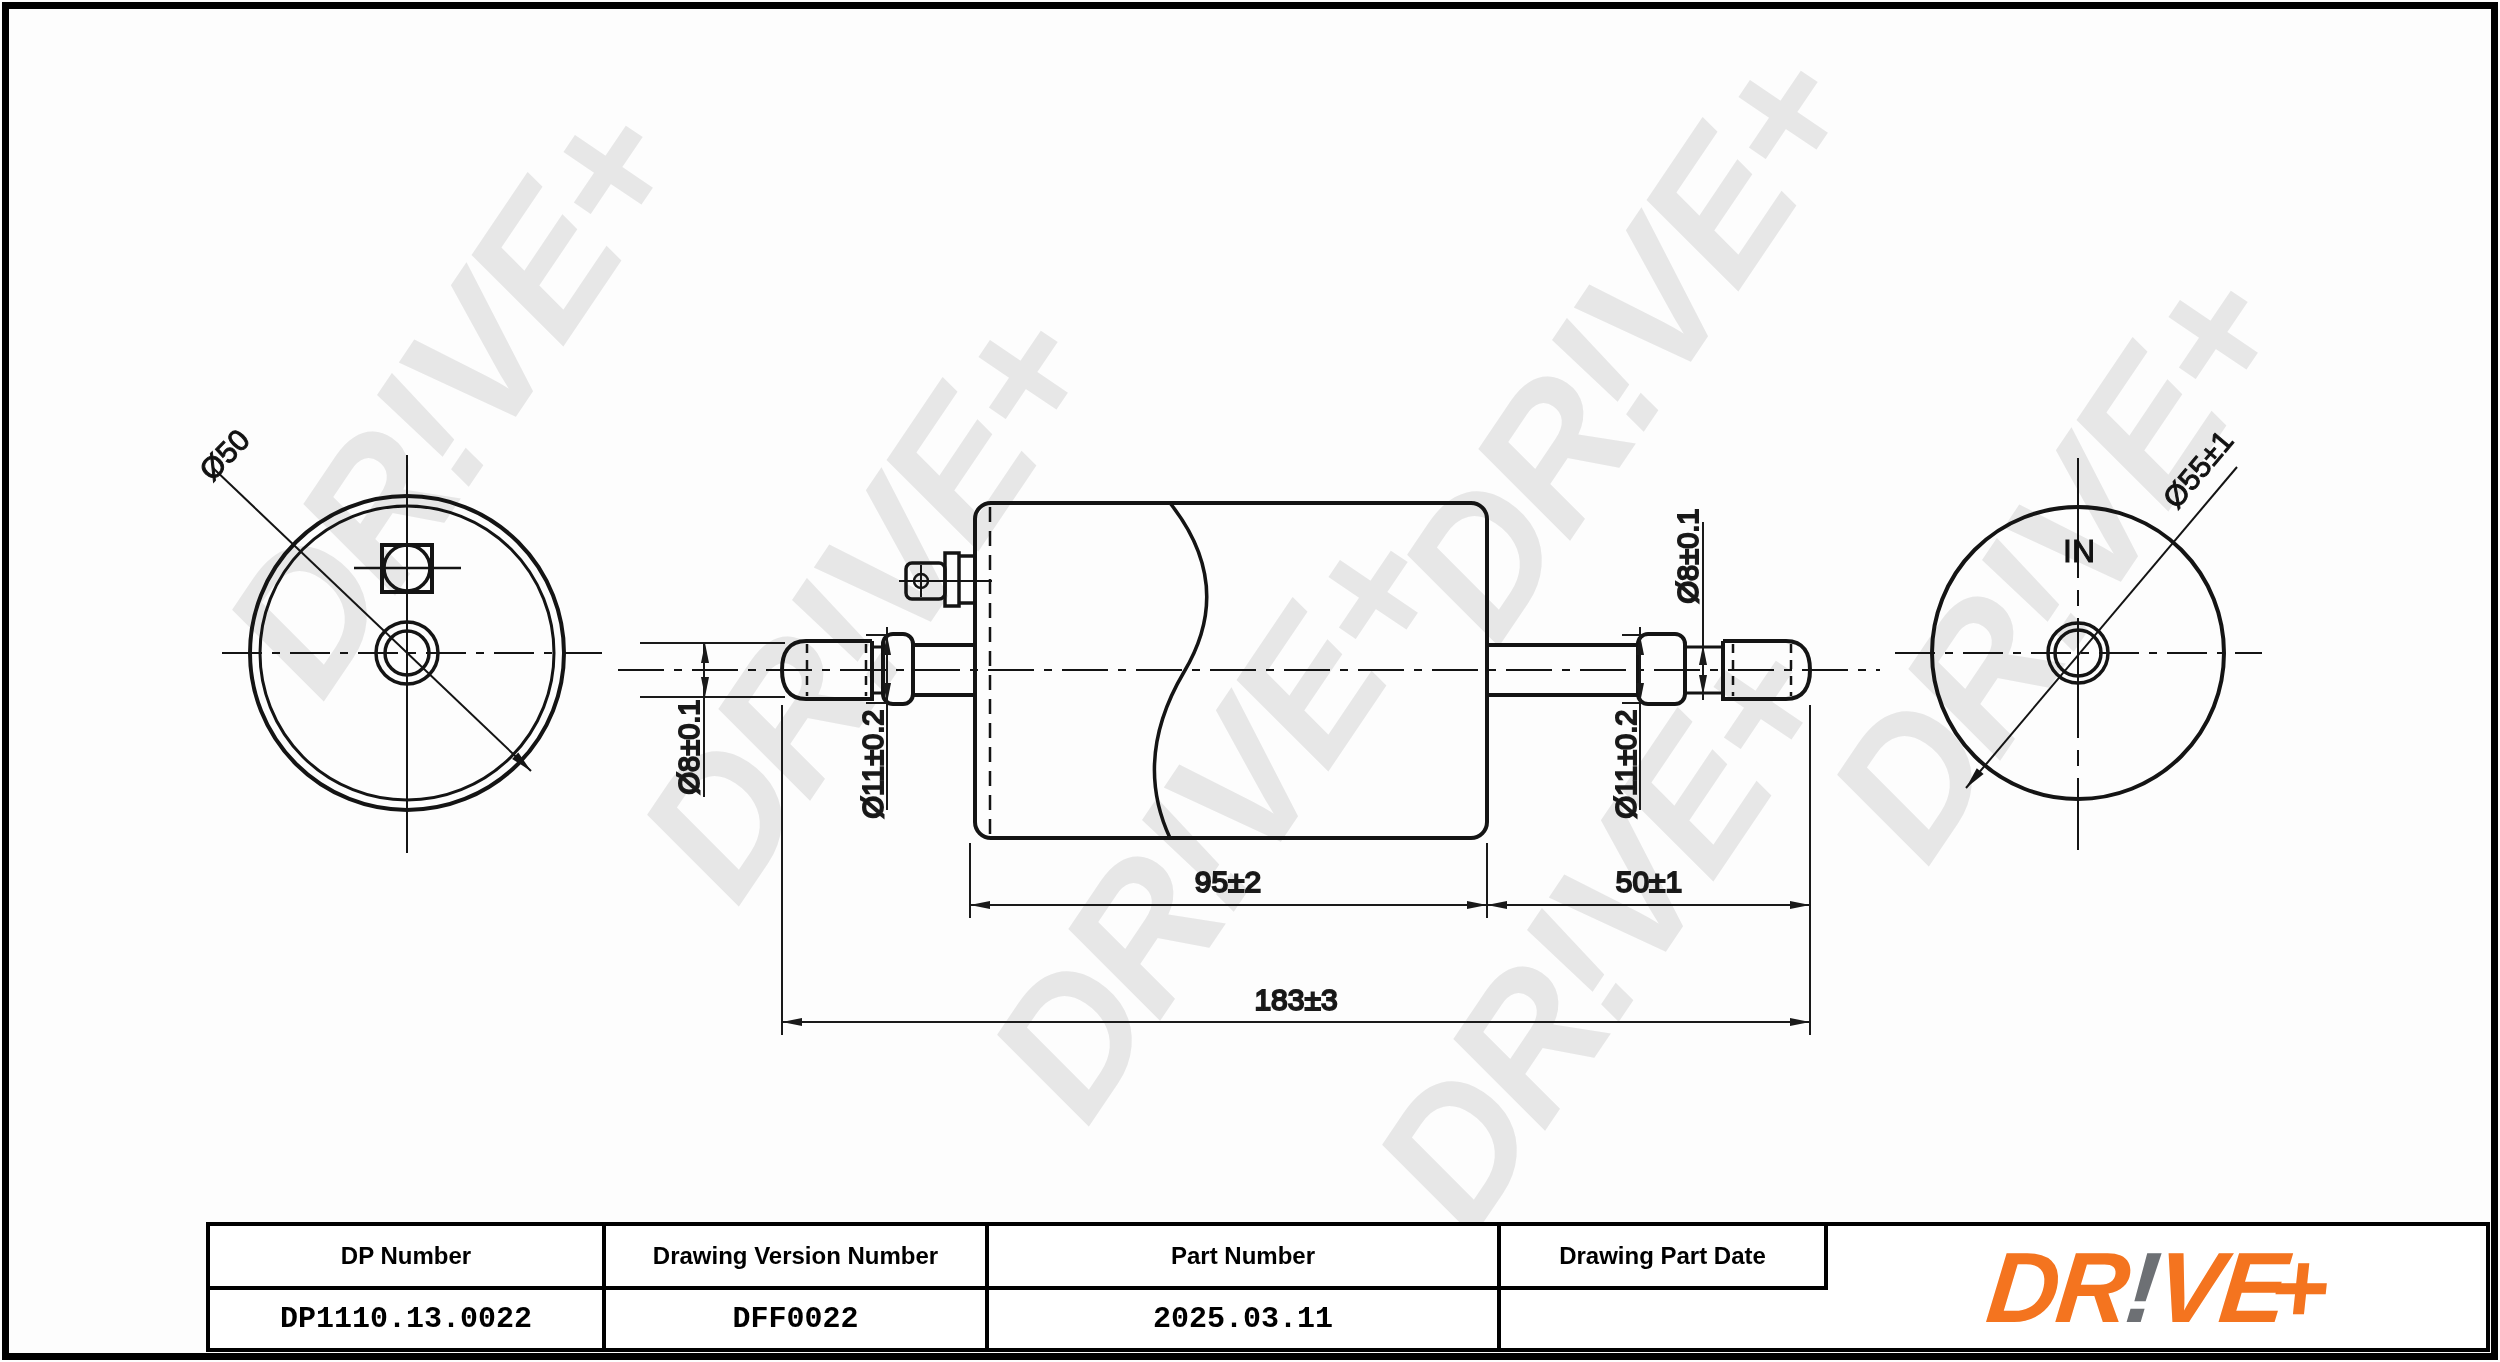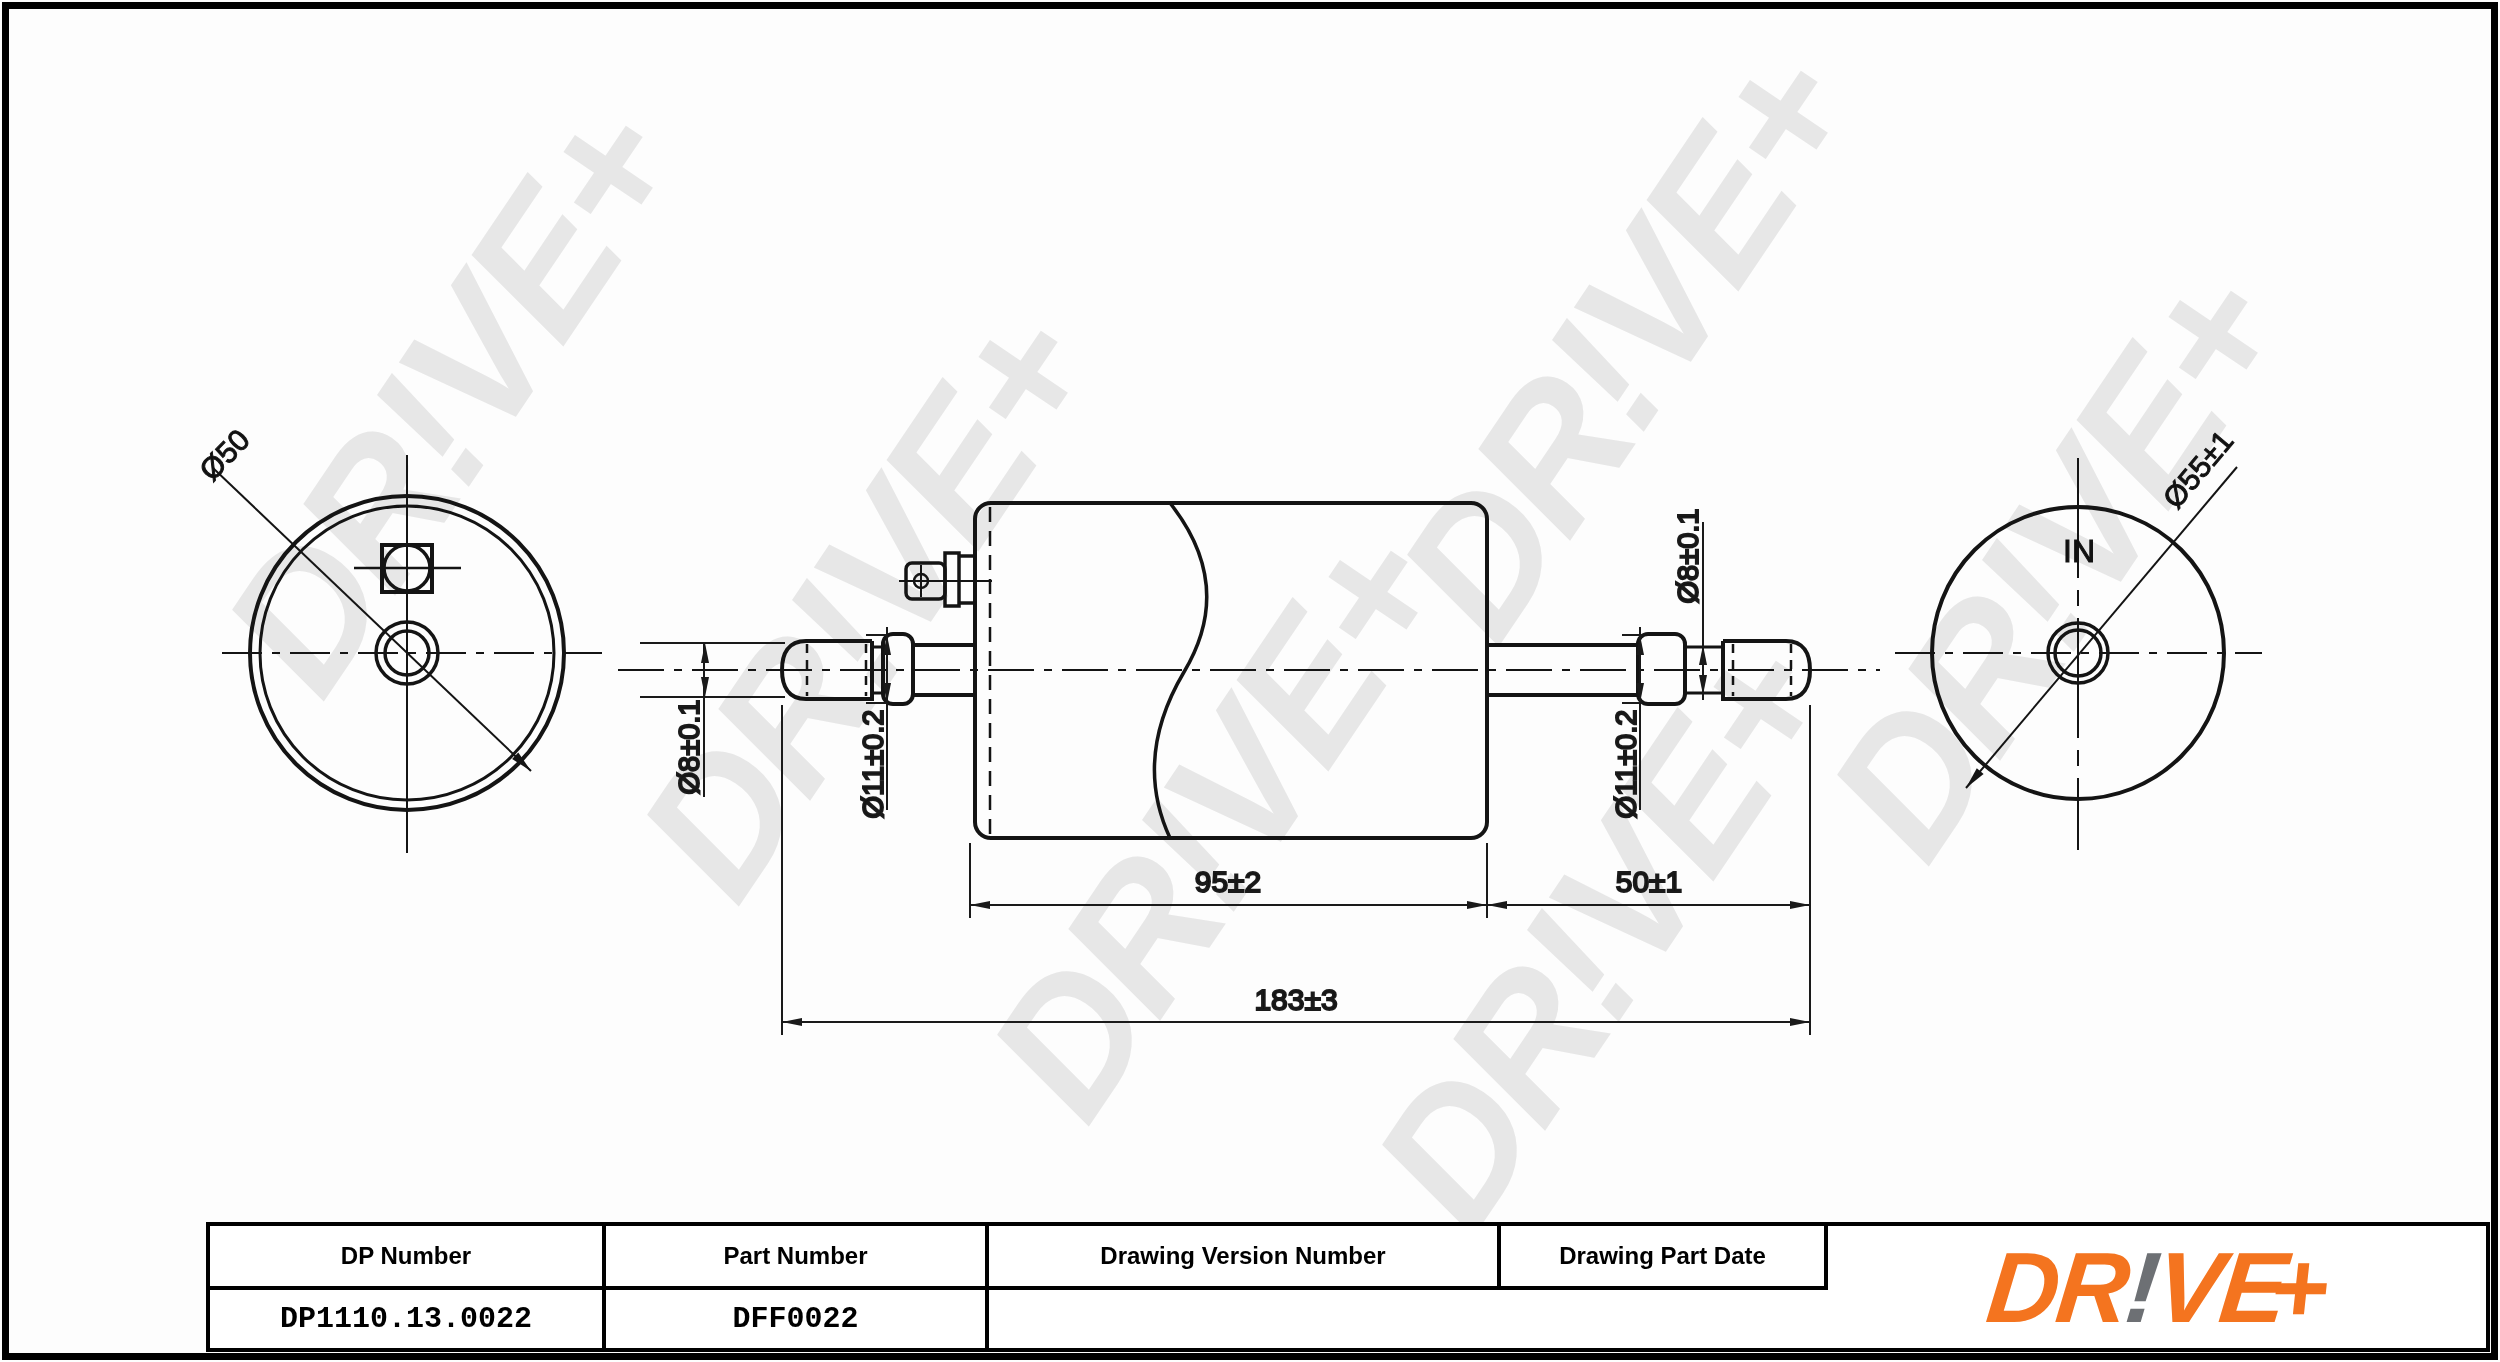--- a/index.html
+++ b/index.html
@@ -162,24 +162,25 @@
 
       <line x1="2237" y1="467" x2="1966" y2="788" stroke-width="2"></line>
       <polygon points="1966,788 1983.6,774.1 1976.8,768.3" fill="#141414" stroke="none"></polygon>
       <text x="2206" y="476" font-size="30" text-anchor="middle" transform="rotate(-50 2206 476)">Ø55±1</text>
       <text x="2079" y="562" font-size="32" text-anchor="middle">IN</text>
     </g>
   </svg>
 
   <div class="titleblock">
     <div class="tb-cell tb-head tb-br">DP Number</div>
+    <div class="tb-cell tb-head tb-br">Drawing Version Number</div>
     <div class="tb-cell tb-head tb-br">Part Number</div>
-    <div class="tb-cell tb-head tb-br">Drawing Version Number</div>
     <div class="tb-cell tb-head tb-br">Drawing Part Date</div>
     <div class="tb-cell logo-cell">
       <div class="logo"><span class="seg-orange">DR</span><span class="seg-gray">!</span><span class="seg-orange">VE</span><span class="seg-orange plus">+</span></div>
     </div>
     <div class="tb-cell tb-val tb-br">DP1110.13.0022</div>
     <div class="tb-cell tb-val tb-br">DFF0022</div>
+    <div class="tb-cell tb-val tb-br">2025.03.11</div>
   </div>
 
   <div class="frame"></div>
 </div>
 
 </body></html>

